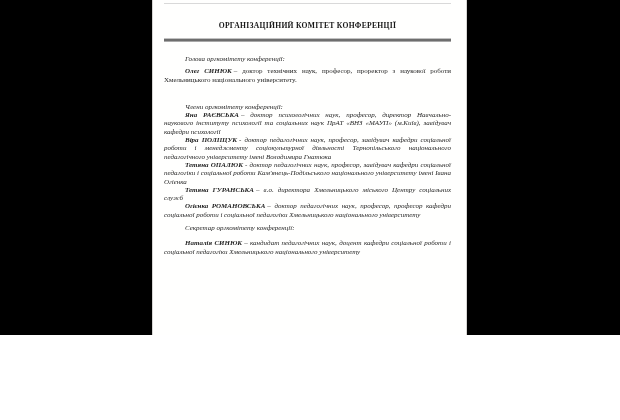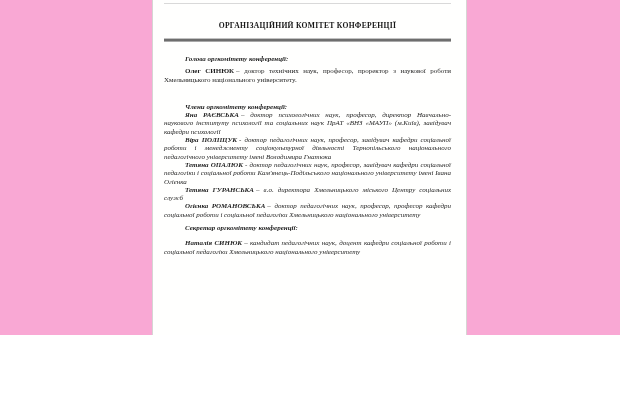--- a/index.html
+++ b/index.html
@@ -1,19 +1,19 @@
 <!DOCTYPE html>
 <html><head>
 <meta charset="utf-8">
 <style>
   html,body{margin:0;padding:0;}
   .stage{
     position:relative;
     width:620px;height:335px;
-    background:#f9a8d4;
+    background:#000000;
     overflow:hidden;
     font-family:"Liberation Serif","DejaVu Serif",serif;
   }
   .page{
     position:absolute;
     left:152px;top:0;
     width:315px;height:420px;
     background:#fffffe;
     border-left:1px solid #d6d5d3;
     border-right:1px solid #d6d5d3;
@@ -42,32 +42,33 @@
     background:linear-gradient(to bottom,#c2c2c2 0%,#c2c2c2 22%,#6e6e6e 22%,#6e6e6e 75%,#a9a9a9 75%,#a9a9a9 100%);
   }
   p{
     margin:0;
     font-size:7px;
     line-height:8.3px;
     text-align:justify;
     text-indent:21px;
   }
   .heading{
-    font-weight:bold;
+    font-weight:normal;
     font-style:italic;
   }
   .h-chair{margin-top:13px;}
   .entry-chair{margin-top:4px;}
   .h-members{margin-top:19px;}
   .entry-member-first{margin-top:4px;}
   .h-secretary{margin-top:5px;}
   .entry-secretary{margin-top:7px;}
   .entry-member,.entry-secretary{font-style:italic;}
   .pname{
     font-weight:bold;
+    font-style:italic;
     margin-right:2px;
     margin-top:39px;
   }
 </style>
 </head>
 <body>
 
 <div class="stage">
   <div class="page">
 

